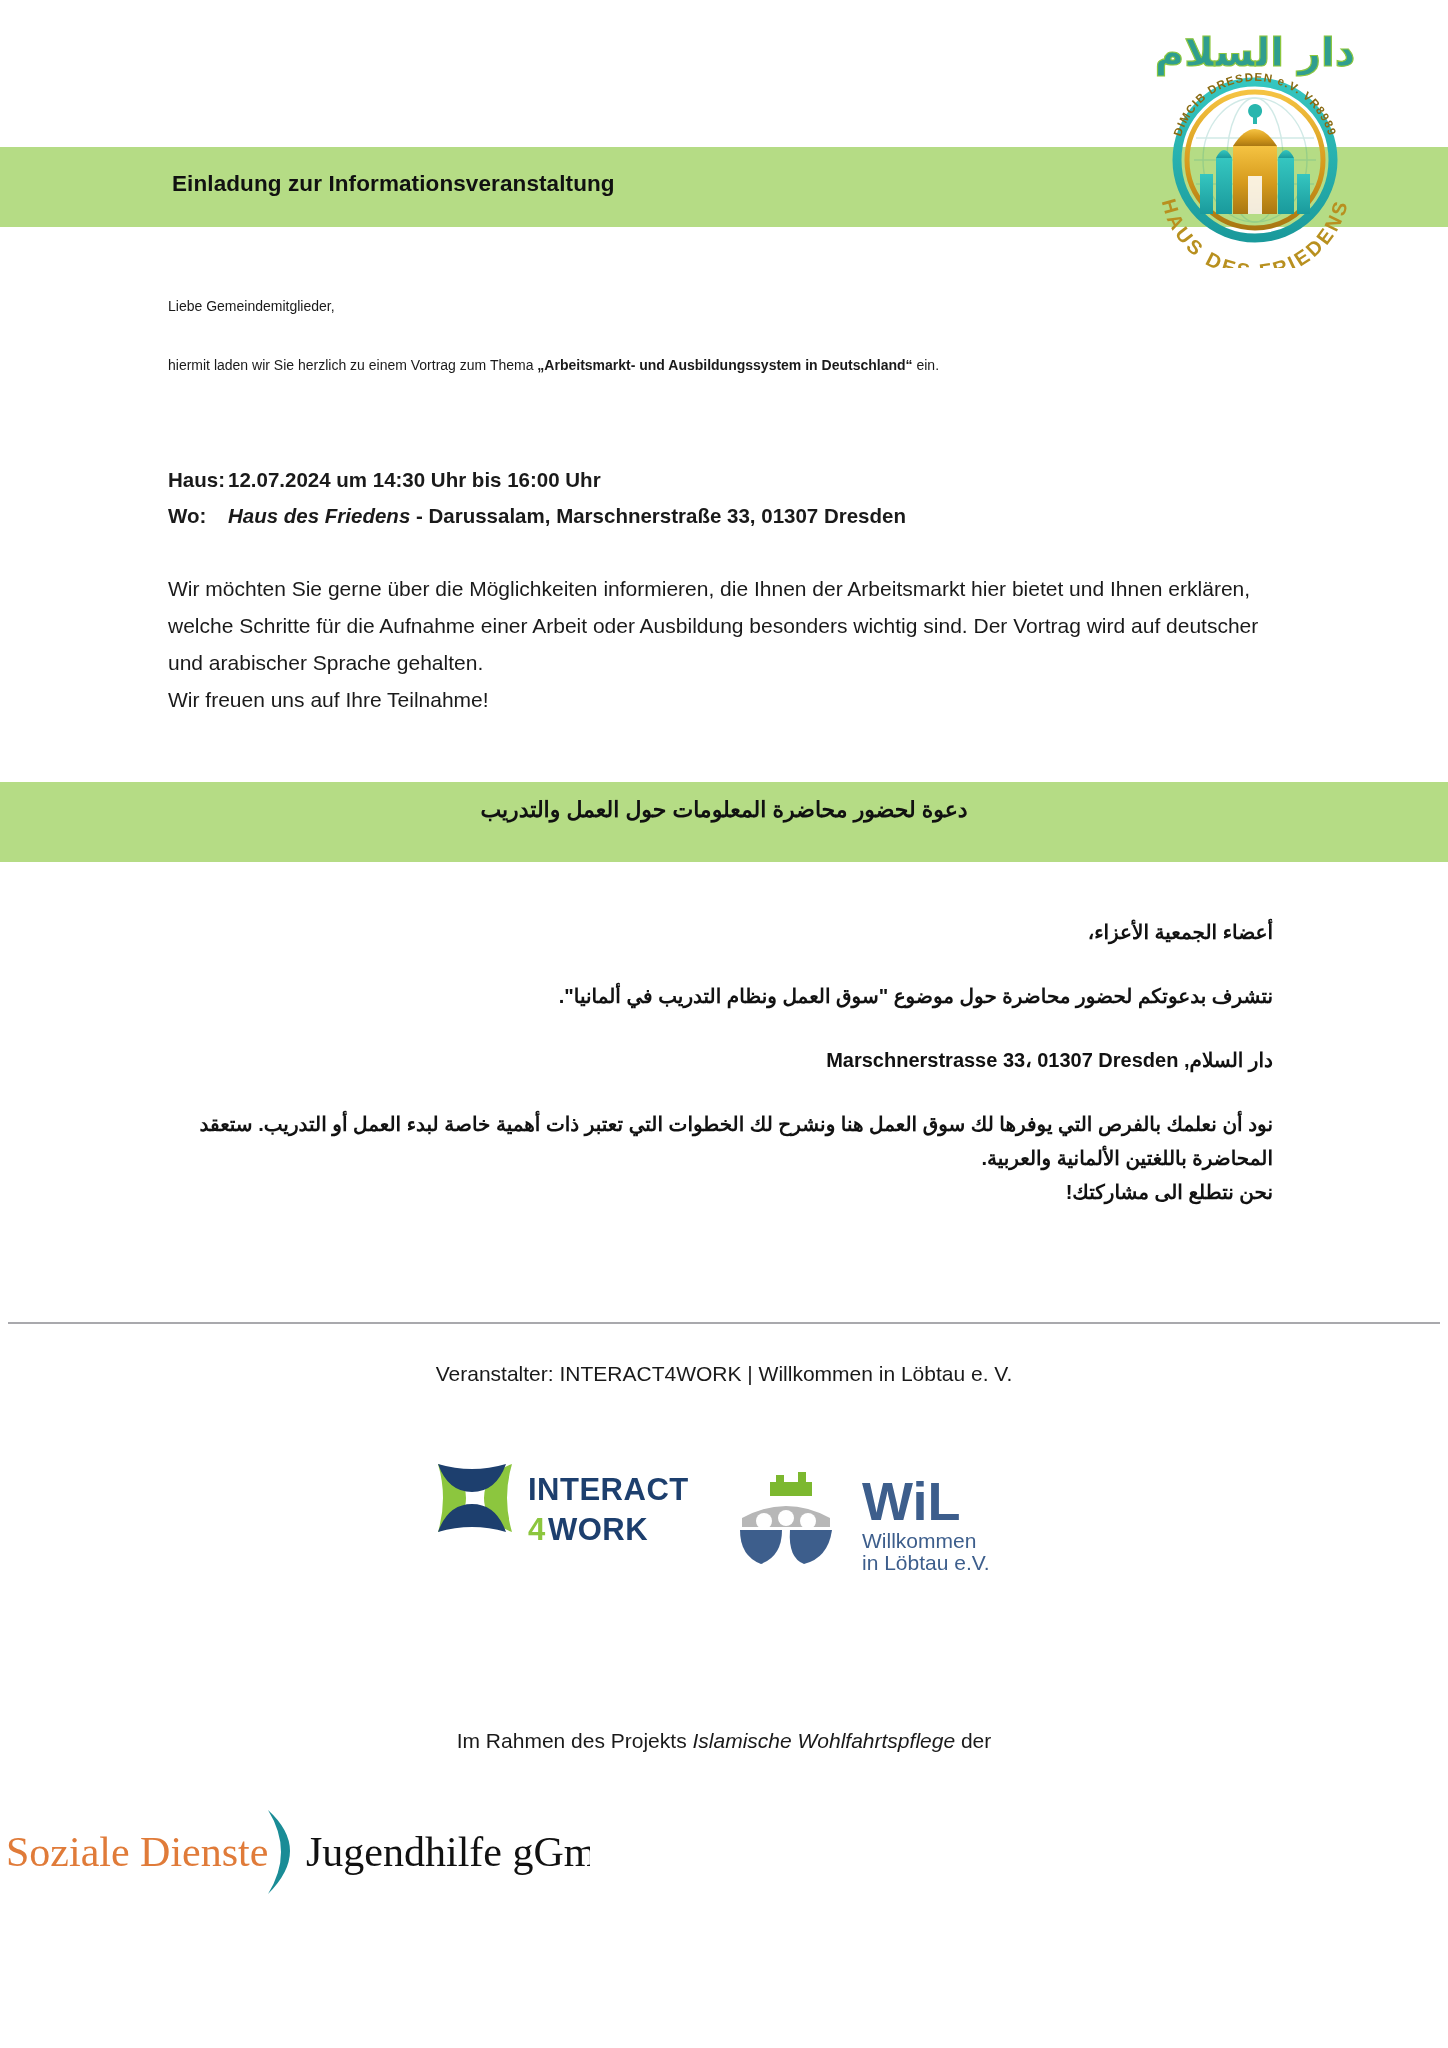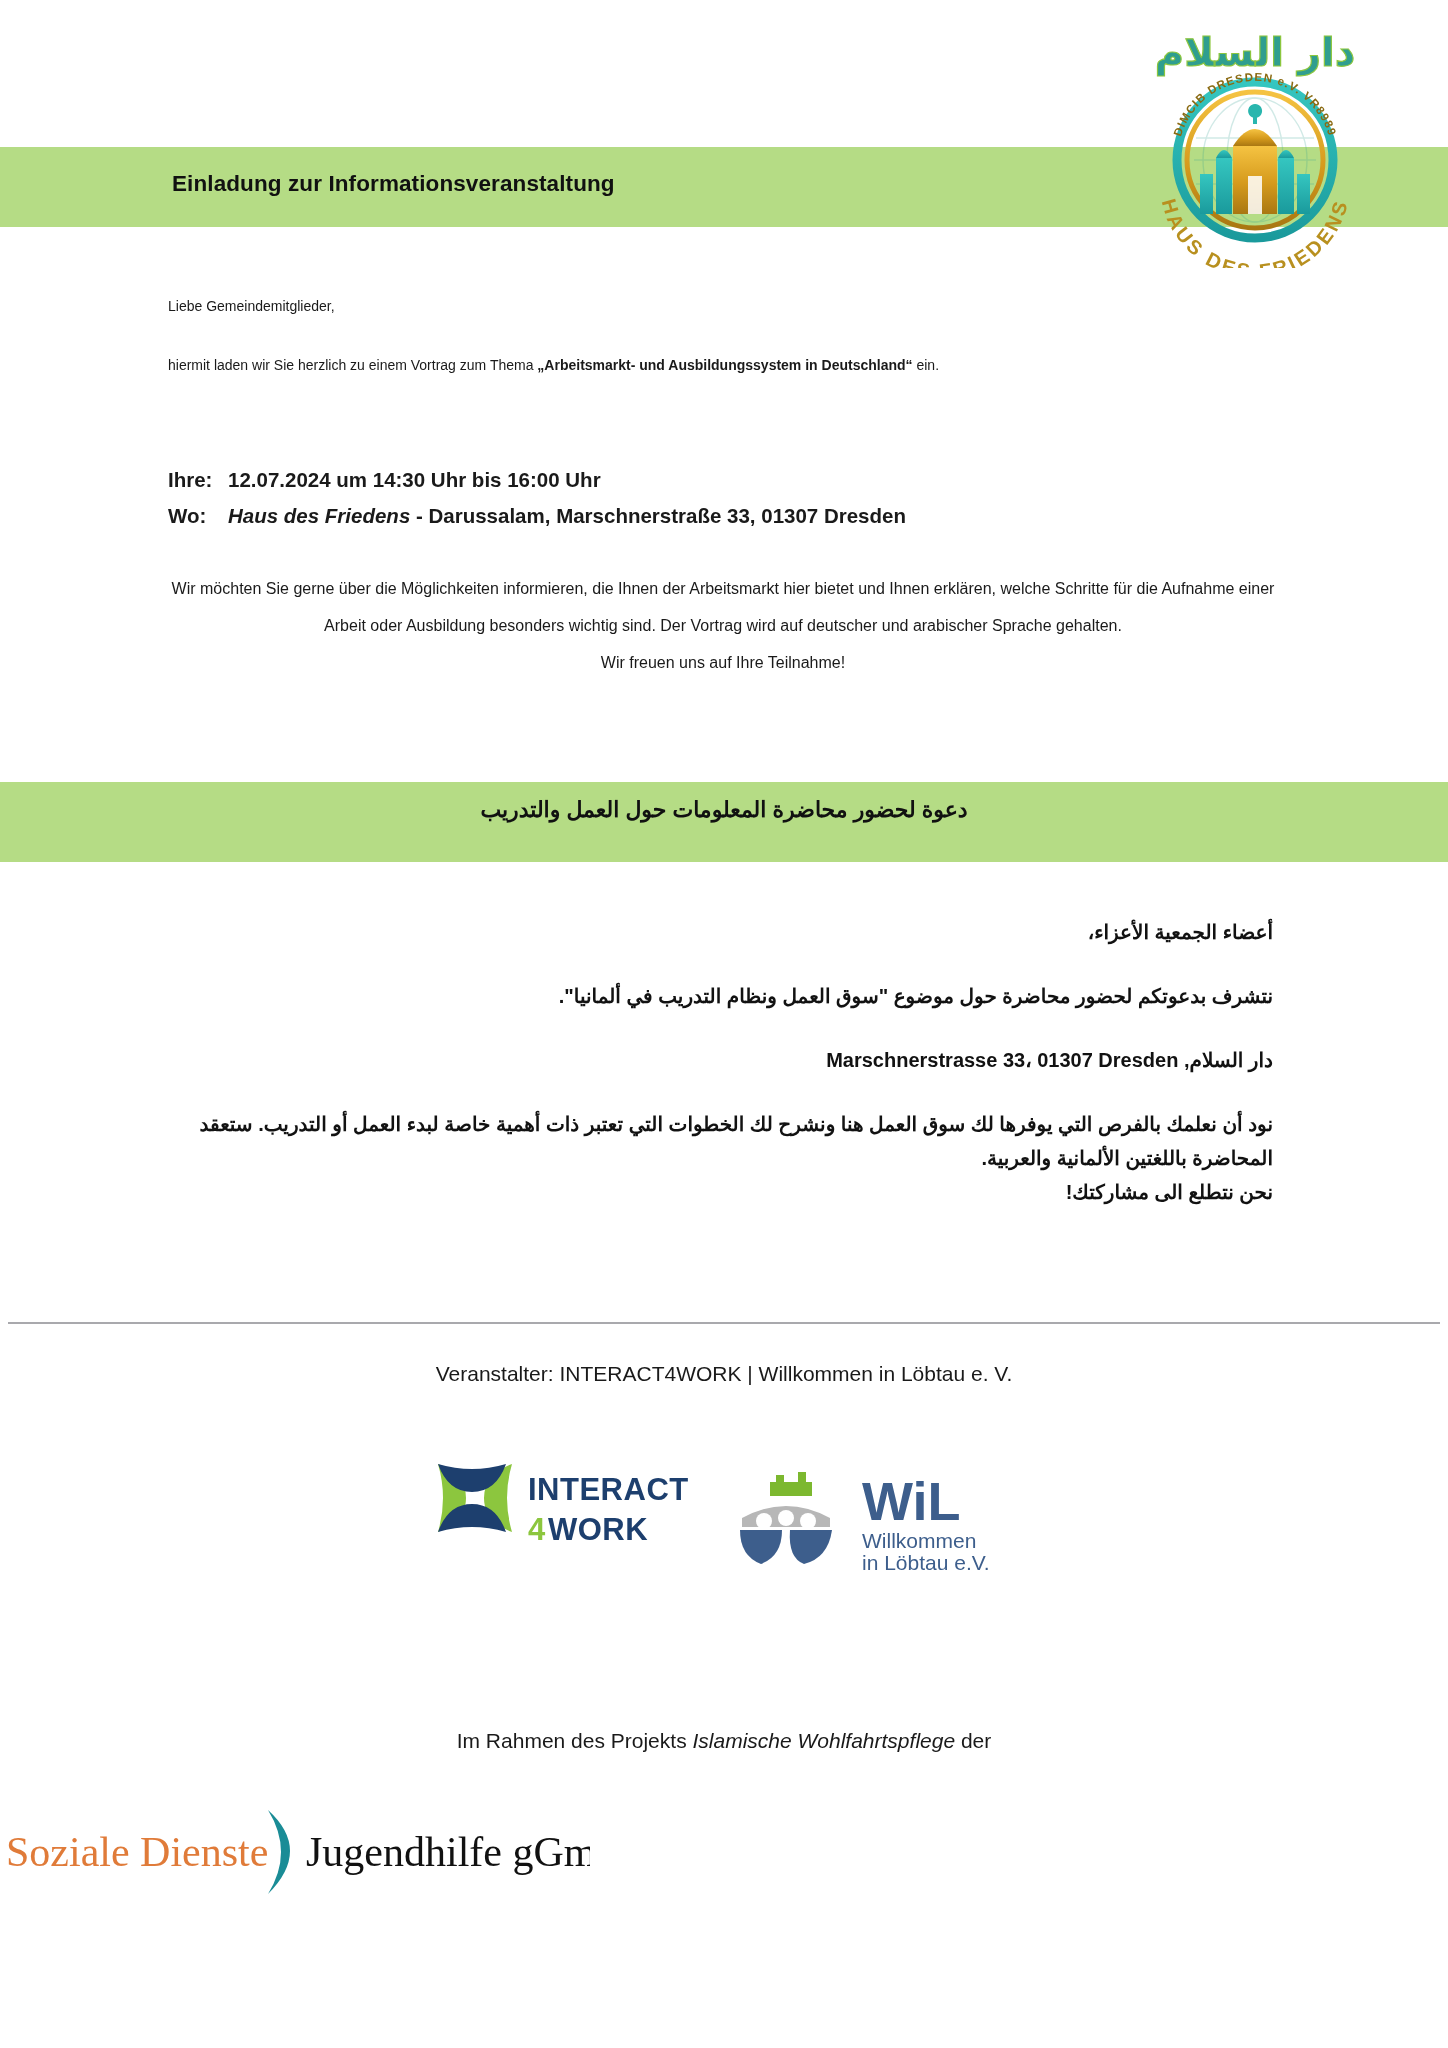--- a/index.html
+++ b/index.html
@@ -68,23 +68,22 @@
   }
   .meta-row { display: flex; }
   .meta-key { width: 60px; flex: 0 0 60px; }
   .meta-val .place { font-style: italic; }
 
   .para2 {
     position: absolute;
     left: 168px;
     top: 570px;
     width: 1110px;
-    font-size: 16px;
+    font-size: 21px;
     line-height: 37px;
-    text-align: center;
   }
 
   
   .ar-band {
     position: absolute;
     left: 0;
     top: 782px;
     width: 1448px;
     height: 80px;
     background: #b5dc85;
@@ -241,21 +240,21 @@
   </svg>
 </div>
 
 <div class="de-body">
   <p>Liebe Gemeindemitglieder,</p>
   <p><span>hiermit laden wir Sie herzlich zu einem Vortrag zum Thema </span><b>„Arbeitsmarkt- und Ausbildungssystem in Deutschland“</b><span> ein.</span></p>
 </div>
 
 <div class="meta-block">
   <div class="meta-row">
-    <span class="meta-key">Ihre:</span>
+    <span class="meta-key">Haus:</span>
     <span class="meta-val">12.07.2024 um 14:30 Uhr bis 16:00 Uhr</span>
   </div>
   <div class="meta-row">
     <span class="meta-key">Wo:</span>
     <span class="meta-val"><span class="place">Haus des Friedens</span><span> - Darussalam, Marschnerstraße 33, 01307 Dresden</span></span>
   </div>
 </div>
 
 <div class="para2">
   <span>Wir möchten Sie gerne über die Möglichkeiten informieren, die Ihnen der Arbeitsmarkt hier bietet und Ihnen erklären, welche Schritte für die Aufnahme einer Arbeit oder Ausbildung besonders wichtig sind. Der Vortrag wird auf deutscher und arabischer Sprache gehalten.</span><br>

